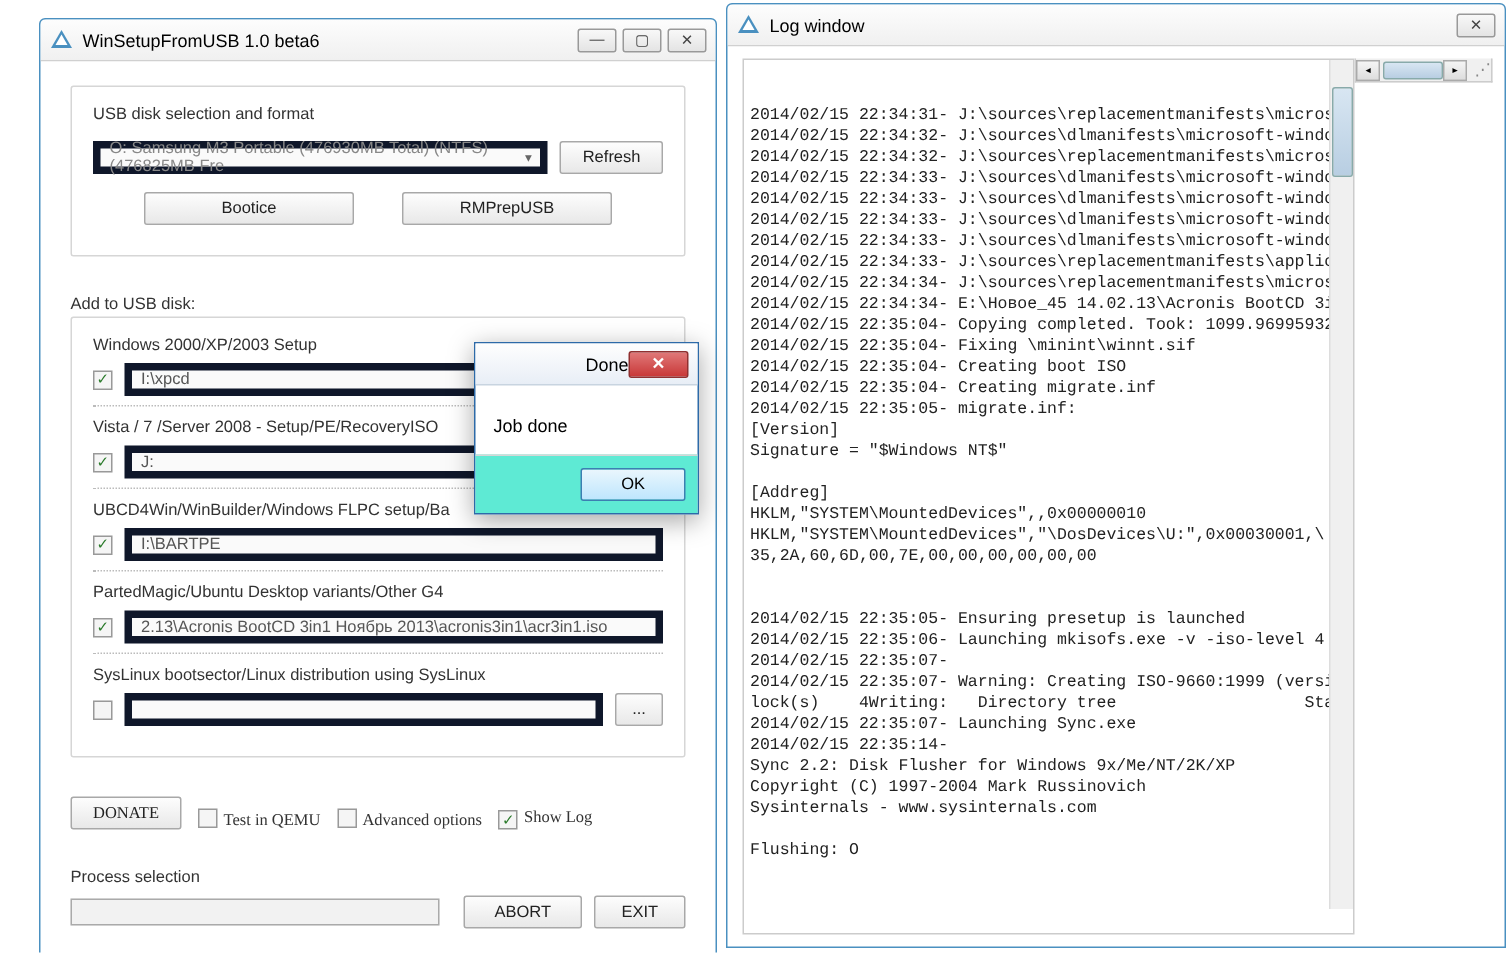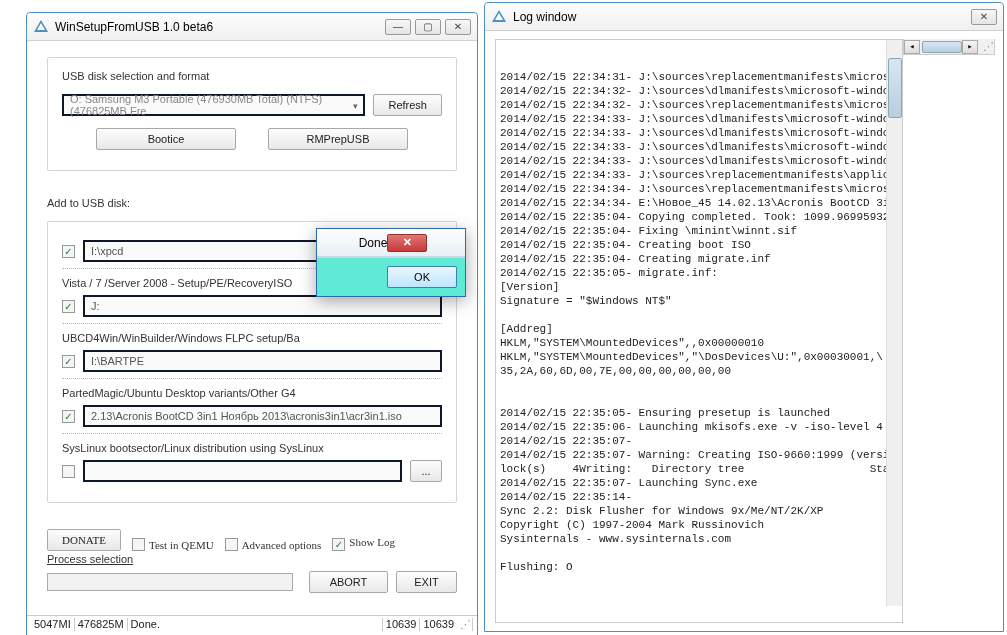--- a/index.html
+++ b/index.html
@@ -7,21 +7,21 @@
 .window { position: absolute; border: 1px solid #4a90c0; background: #fff; border-radius: 4px 4px 0 0; }
 .titlebar { height: 28px; background: linear-gradient(#fdfdfd,#f0f0f0); display: flex; align-items: center; padding: 0 6px; border-bottom: 1px solid #d0d0d0; border-radius: 4px 4px 0 0; }
 .app-icon { width:16px; height:16px; display:flex; align-items:center; justify-content:center; margin-right:6px; }
 .app-icon svg { width:16px; height:16px; }
 .title-text { font-size: 12px; color:#000; flex:1; }
 .winbtns { display:flex; gap:4px; }
 .winbtn { width:26px; height:16px; border:1px solid #999; border-radius:2px; background:linear-gradient(#f8f8f8,#e4e4e4); display:flex; align-items:center; justify-content:center; font-size:10px; color:#444; }
 .main-body { padding: 16px 20px; color:#222; }
 .groupbox { border:1px solid #d6d6d6; border-radius:2px; padding:12px 14px 14px 14px; margin-bottom:26px; position:relative; }
 .row { display:flex; align-items:center; gap:8px; margin:6px 0; }
-.select, .textin { border:2px solid #0f172a; background:#fafafa; height:22px; padding:2px 6px; font-size:11px; color:#555; }
+.select, .textin { border:5px solid #0f172a; background:#fafafa; height:22px; padding:2px 6px; font-size:11px; color:#555; }
 .select { flex:1; display:flex; align-items:center; justify-content:space-between; color:#888; }
 .btn { border:1px solid #a8a8a8; background:linear-gradient(#fdfdfd,#e8e8e8); height:22px; padding:0 14px; font-size:11px; display:inline-flex; align-items:center; justify-content:center; border-radius:2px; cursor:pointer; }
 .btn.wide { width:140px; }
 .chk { width:13px; height:13px; border:1px solid #999; background:#f5f5f5; display:inline-flex; align-items:center; justify-content:center; font-size:10px; color:#2a7a2a; }
 .chk.on::after { content:"✓"; }
 .lbl { font-size:11px; color:#333; }
 .small-lbl { font-size:11px; color:#333; margin-bottom:4px; margin-top:8px; display:block; }
 .dots { width:32px; text-align:center; }
 .sep { border:0; border-top:1px dotted #bbb; margin:6px 0 6px 0; }
 .bottombar { display:flex; align-items:flex-end; gap:11px; margin-top:10px;font-family:Liberation Serif, serif; }
@@ -33,21 +33,21 @@
 .logwin { left:484px; top:2px; width:520px; height:630px; }
 .logbody { padding:8px 8px 8px 10px; height:calc(100% - 28px); display:flex; flex-direction:row;font-family:Liberation Mono, monospace; }
 .logtext { flex:1; border:1px solid #ccc; background:#fff; font-size:11px; line-height:14px; color:#222; overflow:hidden; padding:2px 4px; white-space:pre; position:relative; }
 .vscroll { position:absolute; right:0; top:0; width:16px; height:calc(100% - 16px); background:#f0f0f0; border-left:1px solid #ddd; }
 .vthumb { width:14px; margin:18px 1px 0 1px; height:60px; background:linear-gradient(#d8e6f2,#b8cee2); border:1px solid #8aa; border-radius:2px; }
 .hscroll { height:16px; background:#f0f0f0; border:1px solid #ccc; border-top:0; display:flex; align-items:center; }
 .harrow { width:16px; height:14px; background:linear-gradient(#f5f5f5,#ddd); border:1px solid #aaa; display:flex; align-items:center; justify-content:center; font-size:9px; }
 .hthumb { width:40px; height:12px; background:linear-gradient(#d8e6f2,#b8cee2); border:1px solid #8aa; border-radius:2px; margin-left:2px; }
 
 .dialog { position:absolute; left:316px; top:228px; width:150px; border:1px solid #2d6aa8; background:#fff; box-shadow:0 4px 16px rgba(0,0,0,0.35); font-size:12px; }
-.dlg-title { height:28px; background:linear-gradient(#fefefe,#e8eef6); display:flex; align-items:center; justify-content:center; padding:0 6px 0 10px; border-bottom:1px solid #c8d4e0; }
+.dlg-title { height:28px; background:linear-gradient(#fefefe,#e8eef6); display:flex; align-items:center; justify-content:flex-end; padding:0 6px 0 10px; border-bottom:1px solid #c8d4e0; }
 .dlg-close { width:40px; height:18px; background:linear-gradient(#e07878,#c83838); border:1px solid #903030; border-radius:2px; color:#fff; display:flex; align-items:center; justify-content:center; font-size:11px; font-weight:bold; }
 .dlg-body { padding:20px 12px 12px 12px; }
 .dlg-footer { background:#5eead4; border-top:1px solid #d6d6d6; padding:8px; text-align:right; }
 .dlg-footer .btn { border:1px solid #3c7fb1; background:linear-gradient(#eaf6fd,#bee6fd); padding:2px 26px; height:22px; }
 
 .chevd::after { content:"▾"; color:#666; font-size:9px; }
 </style>
 </head>
 <body>
 
@@ -75,23 +75,24 @@
             <span class="chevd"></span>
           </div>
         <span class="btn">Refresh</span>
       </div>
       <div class="row" style="justify-content:center; gap:32px; margin-top:12px;">
         <span class="btn wide">Bootice</span>
         <span class="btn wide">RMPrepUSB</span>
       </div>
     </div>
 
-    <div class="lbl" style="margin-bottom:12px;">Add to USB disk:</div>
+    <div class="lbl" style="margin-bottom:2px;">Add to USB disk:</div>
     <div class="groupbox">
 
+      <span class="small-lbl" style="margin-top:0;">Windows 2000/XP/2003 Setup</span>
       <div class="row">
         <span class="chk on"></span>
         <input class="textin" style="flex: 1 1 0%;" readonly="" value="I:\xpcd">
       </div>
       <hr class="sep">
 
       <span class="small-lbl">Vista / 7 /Server 2008 - Setup/PE/RecoveryISO</span>
       <div class="row">
         <span class="chk on"></span>
         <input class="textin" style="flex: 1 1 0%;" readonly="" value="J:">
@@ -120,21 +121,21 @@
       </div>
     </div>
 
     <div class="bottombar">
       <span class="btn">DONATE</span>
       <label class="lbl"><span class="chk" style="margin-right:4px;vertical-align:-2px;"></span><span>Test in QEMU</span></label>
       <label class="lbl"><span class="chk" style="margin-right:4px;vertical-align:-2px;"></span><span>Advanced options</span></label>
       <label class="lbl"><span class="chk on" style="margin-right:4px;vertical-align:-2px;"></span><span>Show Log</span></label>
     </div>
 
-    <div class="lbl" style="margin-top:2px;text-decoration:underline;">Process selection</div>
+    <div class="lbl" style="margin-top:26px;">Process selection</div>
     <div class="row" style="margin-top:6px;">
       <div class="progress"></div>
       <span style="flex:1"></span>
       <span class="btn" style="width:84px">ABORT</span>
       <span class="btn" style="width:64px">EXIT</span>
     </div>
   </div>
   <div class="status">
     <span>5047MI</span>
     <span>476825M</span>
@@ -206,14 +207,15 @@
       <span class="grip">⋰</span>
     </div>
   </div>
 </div>
 
 <div class="dialog">
   <div class="dlg-title">
     <span>Done</span>
     <span class="dlg-close">✕</span>
   </div>
+  <div class="dlg-body"><span>Job done</span></div>
   <div class="dlg-footer"><span class="btn">OK</span></div>
 </div>
 
 </body></html>

